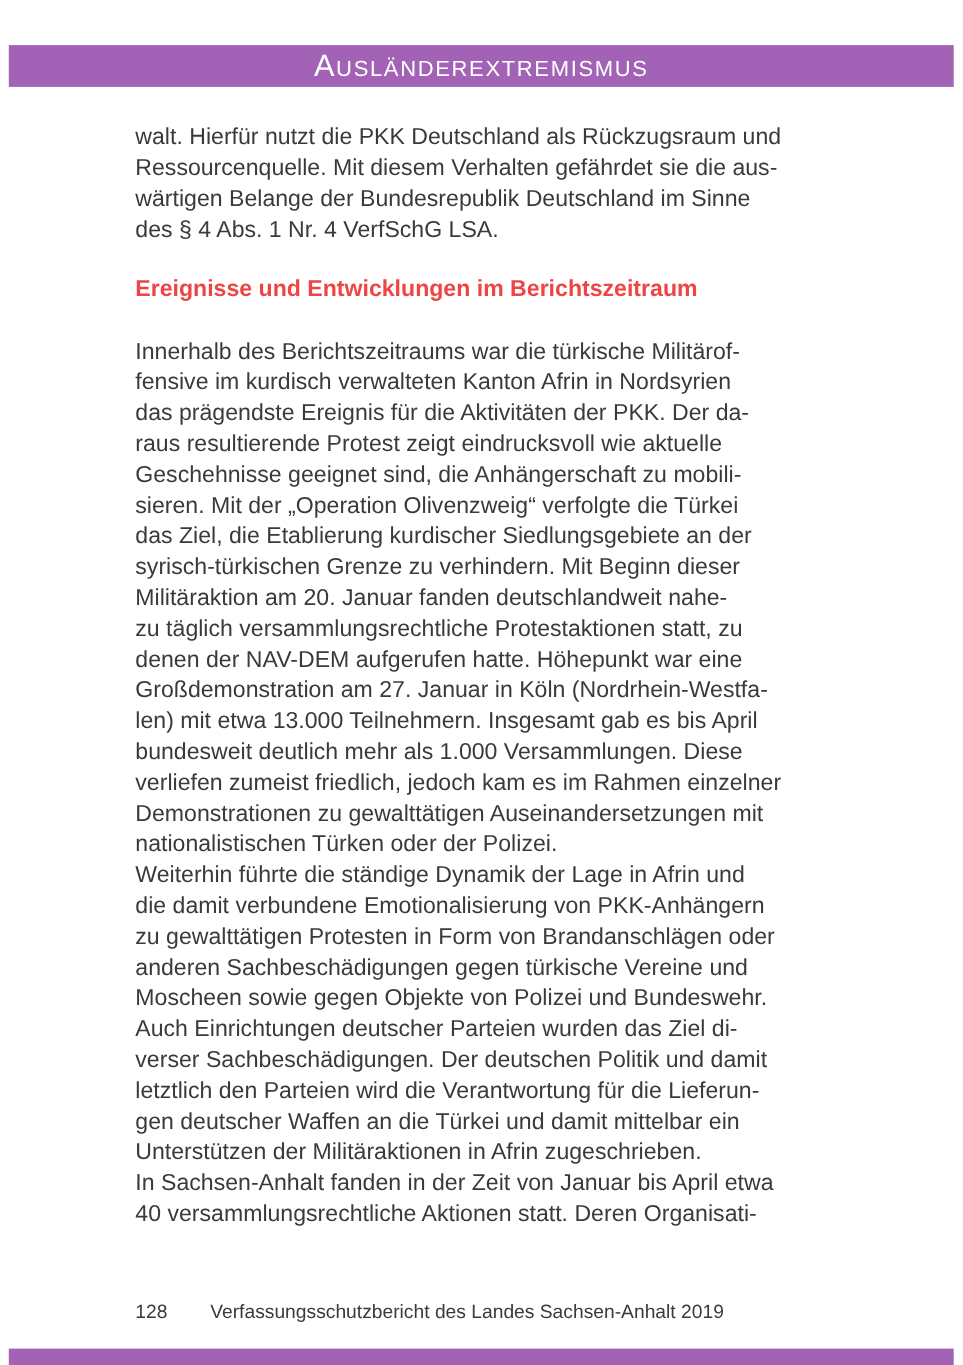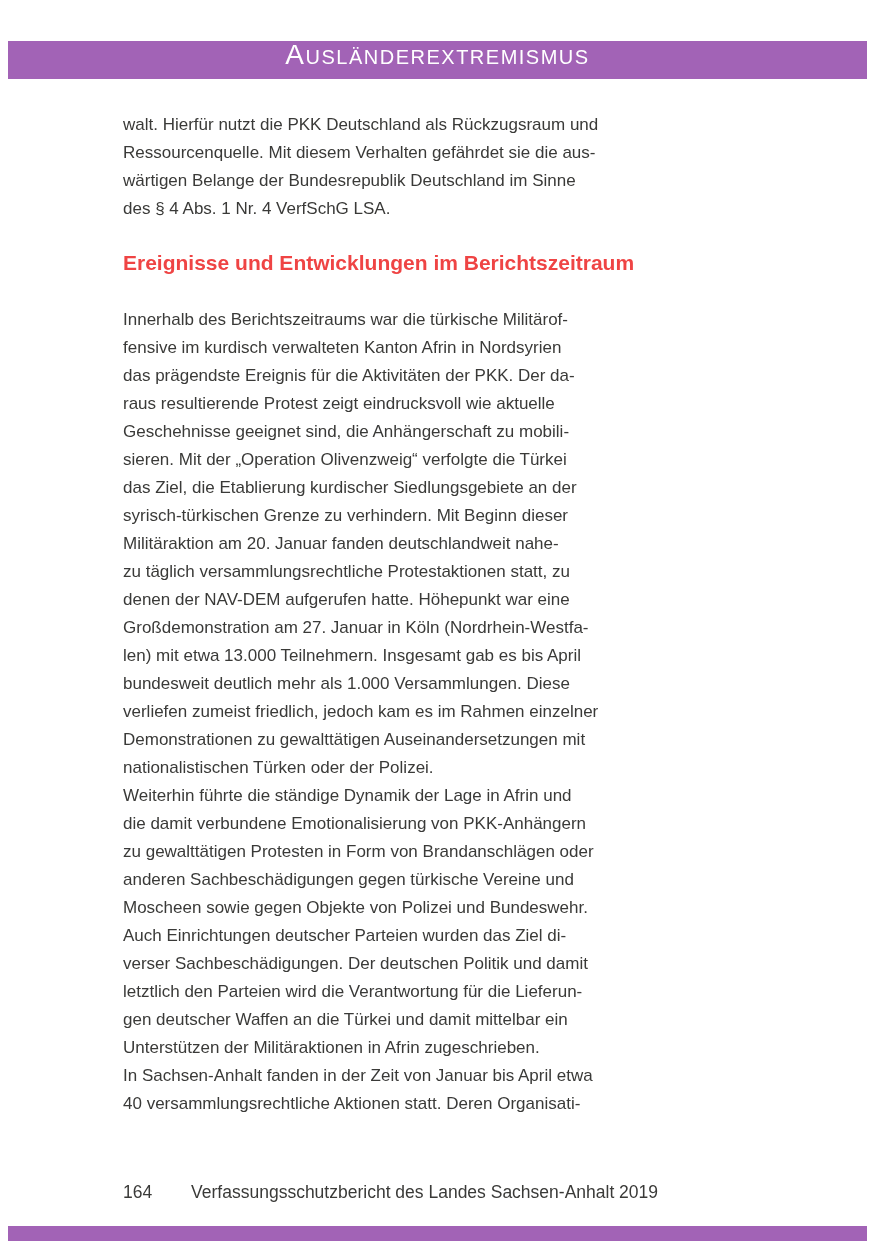--- a/index.html
+++ b/index.html
@@ -14,39 +14,39 @@
     overflow: hidden;
   }
   .banner {
     position: absolute;
     top: 41px;
     left: 8px;
     right: 8px;
     height: 38px;
     background: #a263b6;
     display: flex;
-    align-items: flex-start;
+    align-items: center;
     justify-content: center;
   }
   .banner-title {
     font-variant: small-caps;
     font-weight: normal;
     color: #ffffff;
     font-size: 28px;
     letter-spacing: 1.5px;
     line-height: 1;
   }
   .content {
     position: absolute;
     left: 123px;
     top: 111px;
     width: 700px;
   }
   .para {
-    font-size: 17px;
+    font-size: 21px;
     line-height: 28px;
     white-space: pre-line;
     color: #3a3a38;
   }
   .subheading {
     margin: 27px 0 30px 0;
     font-size: 21px;
     line-height: 26px;
     font-weight: bold;
     color: #ef4444;
@@ -113,19 +113,19 @@
 Auch Einrichtungen deutscher Parteien wurden das Ziel di-
 verser Sachbeschädigungen. Der deutschen Politik und damit
 letztlich den Parteien wird die Verantwortung für die Lieferun-
 gen deutscher Waffen an die Türkei und damit mittelbar ein
 Unterstützen der Militäraktionen in Afrin zugeschrieben.
 In Sachsen-Anhalt fanden in der Zeit von Januar bis April etwa
 40 versammlungsrechtliche Aktionen statt. Deren Organisati-</p>
   </main>
 
   <footer class="pagefooter">
-    <span class="pagenum">164</span>
+    <span class="pagenum">128</span>
     <span class="footer-title">Verfassungsschutzbericht des Landes Sachsen-Anhalt 2019</span>
   </footer>
 
   <div class="bottom-bar"></div>
 
 </div>
 
 </body></html>

